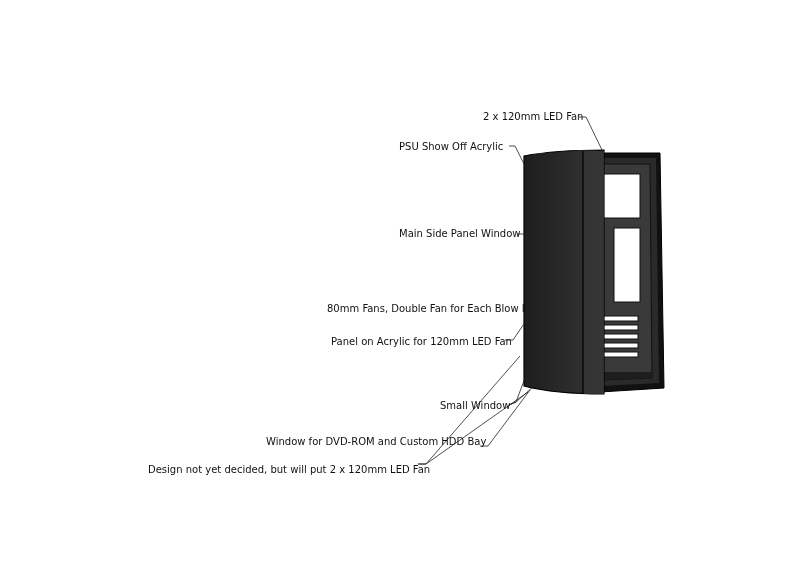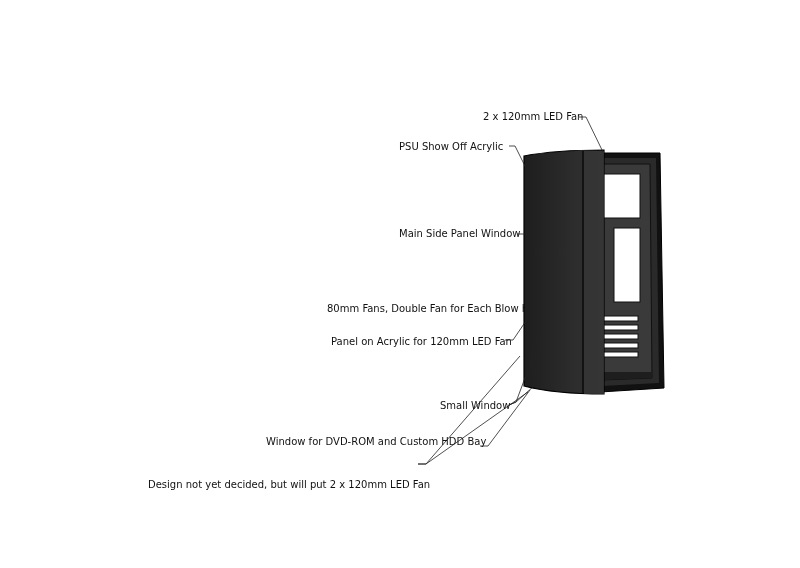--- a/index.html
+++ b/index.html
@@ -57,13 +57,13 @@
   </g>
 </svg>
 
 <div class="label" style="left:483px; top:111px;">2 x 120mm LED Fan</div>
 <div class="label" style="left:399px; top:141px;">PSU Show Off Acrylic</div>
 <div class="label" style="left:399px; top:228px;text-align:right;">Main Side Panel Window</div>
 <div class="label" style="left:327px; top:303px; width:197px; overflow:hidden;">80mm Fans, Double Fan for Each Blow Ho</div>
 <div class="label" style="left:331px; top:336px;">Panel on Acrylic for 120mm LED Fan</div>
 <div class="label" style="left:440px; top:400px;">Small Window</div>
 <div class="label" style="left:266px; top:428px;margin-top:8px;">Window for DVD-ROM and Custom HDD Bay</div>
-<div class="label" style="left:148px; top:479px;">Design not yet decided, but will put 2 x 120mm LED Fan</div>
+<div class="label" style="left:148px; top:464px;">Design not yet decided, but will put 2 x 120mm LED Fan</div>
 
 </body></html>

